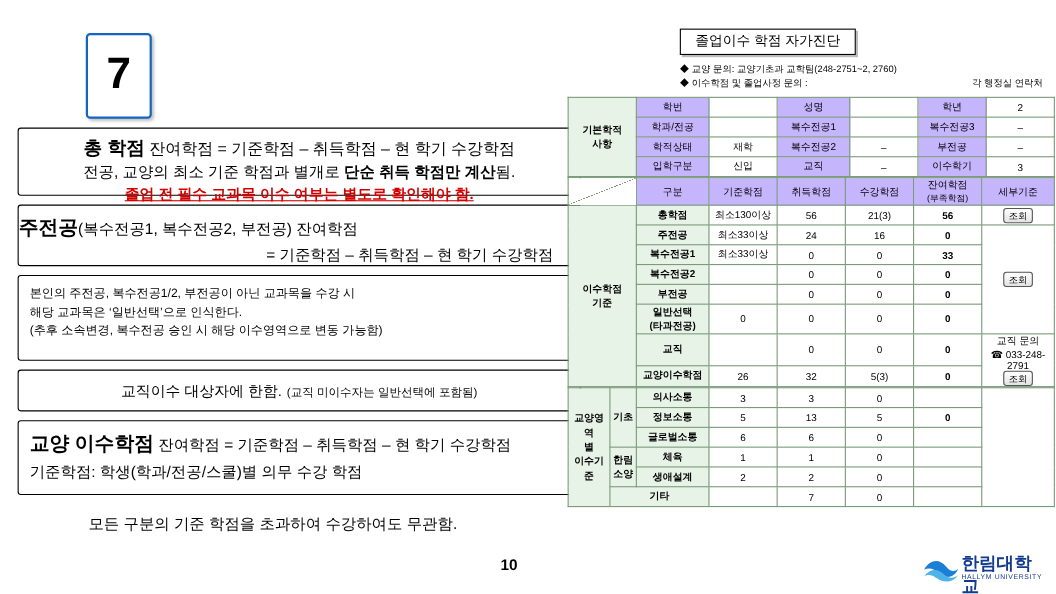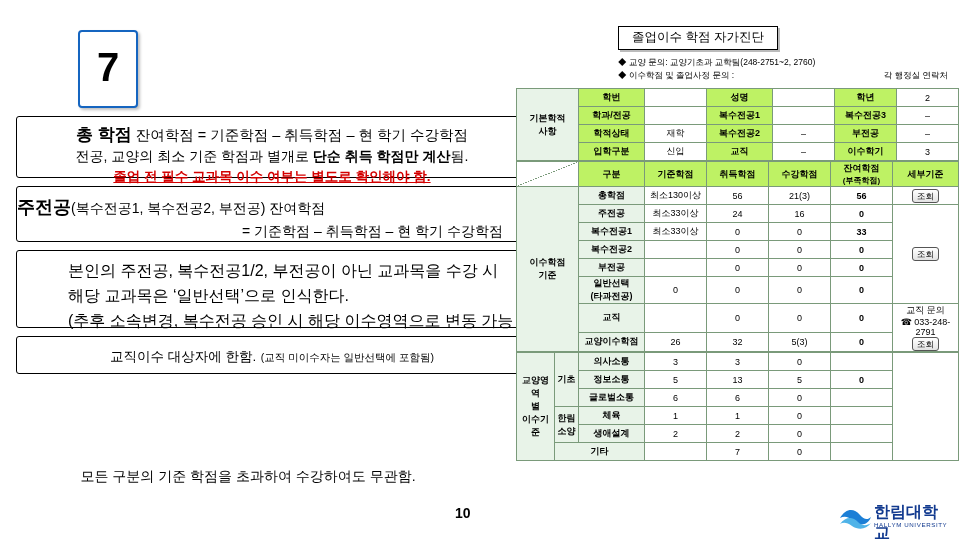--- a/index.html
+++ b/index.html
@@ -42,21 +42,21 @@
   .b1 .l1{font-size:14.5px;}
   .b1 .l2{font-size:14px;margin-top:2px;text-align:center;}
   .b1 .l3{font-size:13.5px;font-weight:bold;color:#d40000;margin-top:2px;text-decoration:underline;}
   .b1 b{font-size:17px;}
   .b1 .bb{font-weight:bold;}
   .b2{top:186px;height:56px;padding:8px 10px 0 0;}
   .b2 .l1{font-size:14px;}
   .b2 .l1 .big{font-size:18px;font-weight:bold;}
   .b2 .l2{font-size:14px;text-align:right;padding-right:14px;margin-top:4px;}
   .b3{top:250px;height:78px;padding:8px 10px 0 10px;}
-  .b3 div{font-size:16px;line-height:1.55;margin-left:41px;}
+  .b3 div{font-size:11px;line-height:1.55;}
   .b4{top:336px;height:38px;padding:10px 10px 4px 10px;text-align:center;}
   .b4 .m{font-size:13.5px;}
   .b4 .s{font-size:10.5px;}
   .b5{top:382px;height:68px;padding:8px 10px 0 10px;}
   .b5 .l1{font-size:14px;}
   .b5 .l1 .big{font-size:18px;font-weight:bold;}
   .b5 .l2{font-size:14px;margin-top:6px;}
   .foot-note{
     position:absolute;left:16px;top:468px;width:464px;text-align:center;
     font-size:14px;
@@ -81,21 +81,21 @@
   .tbl-wrap{position:absolute;left:16px;top:88px;width:442px;}
   table.grid{
     border-collapse:collapse;width:442px;
     font-size:9px;table-layout:fixed;
   }
   table.grid td{
     border:.8px solid #7a9a7a;
     height:17px;text-align:center;vertical-align:middle;
     padding:0 1px;color:#000;
   }
-  .hd{background:#bef264;font-weight:bold;}
+  .hd{background:#c4b5fd;font-weight:normal;}
   .lbl{background:#e8f3e8;font-weight:bold;}
   .lbl-v{background:#e8f3e8;font-weight:bold;}
   .red{color:#ff0000;font-weight:bold;}
   .diag{background:#ffffff;}
   .btn{
     display:inline-block;border:1px solid #555;border-radius:3px;
     background:linear-gradient(#fff,#e3e3e3);
     padding:0 4px;font-size:8.5px;line-height:12px;
   }
   .slash{
@@ -147,20 +147,26 @@
     <div>본인의 주전공, 복수전공1/2, 부전공이 아닌 교과목을 수강 시</div>
     <div>해당 교과목은 ‘일반선택’으로 인식한다.</div>
     <div>(추후 소속변경, 복수전공 승인 시 해당 이수영역으로 변동 가능함)</div>
   </div>
 
   <div class="box b4">
     <span class="m">교직이수 대상자에 한함.</span>
     <span class="s">(교직 미이수자는 일반선택에 포함됨)</span>
   </div>
 
+  <div class="box b5">
+    <div class="ln l1">
+      <span class="big">교양 이수학점</span><span> 잔여학점 = 기준학점 – 취득학점 – 현 학기 수강학점</span>
+    </div>
+    <div class="ln l2">기준학점: 학생(학과/전공/스쿨)별 의무 수강 학점</div>
+  </div>
 
   <div class="foot-note">모든 구분의 기준 학점을 초과하여 수강하여도 무관함.</div>
   <div class="page-num">10</div>
 </div>
 
 <div id="right">
 
   <div class="r-title">졸업이수 학점 자가진단</div>
 
   <div class="r-notes">

